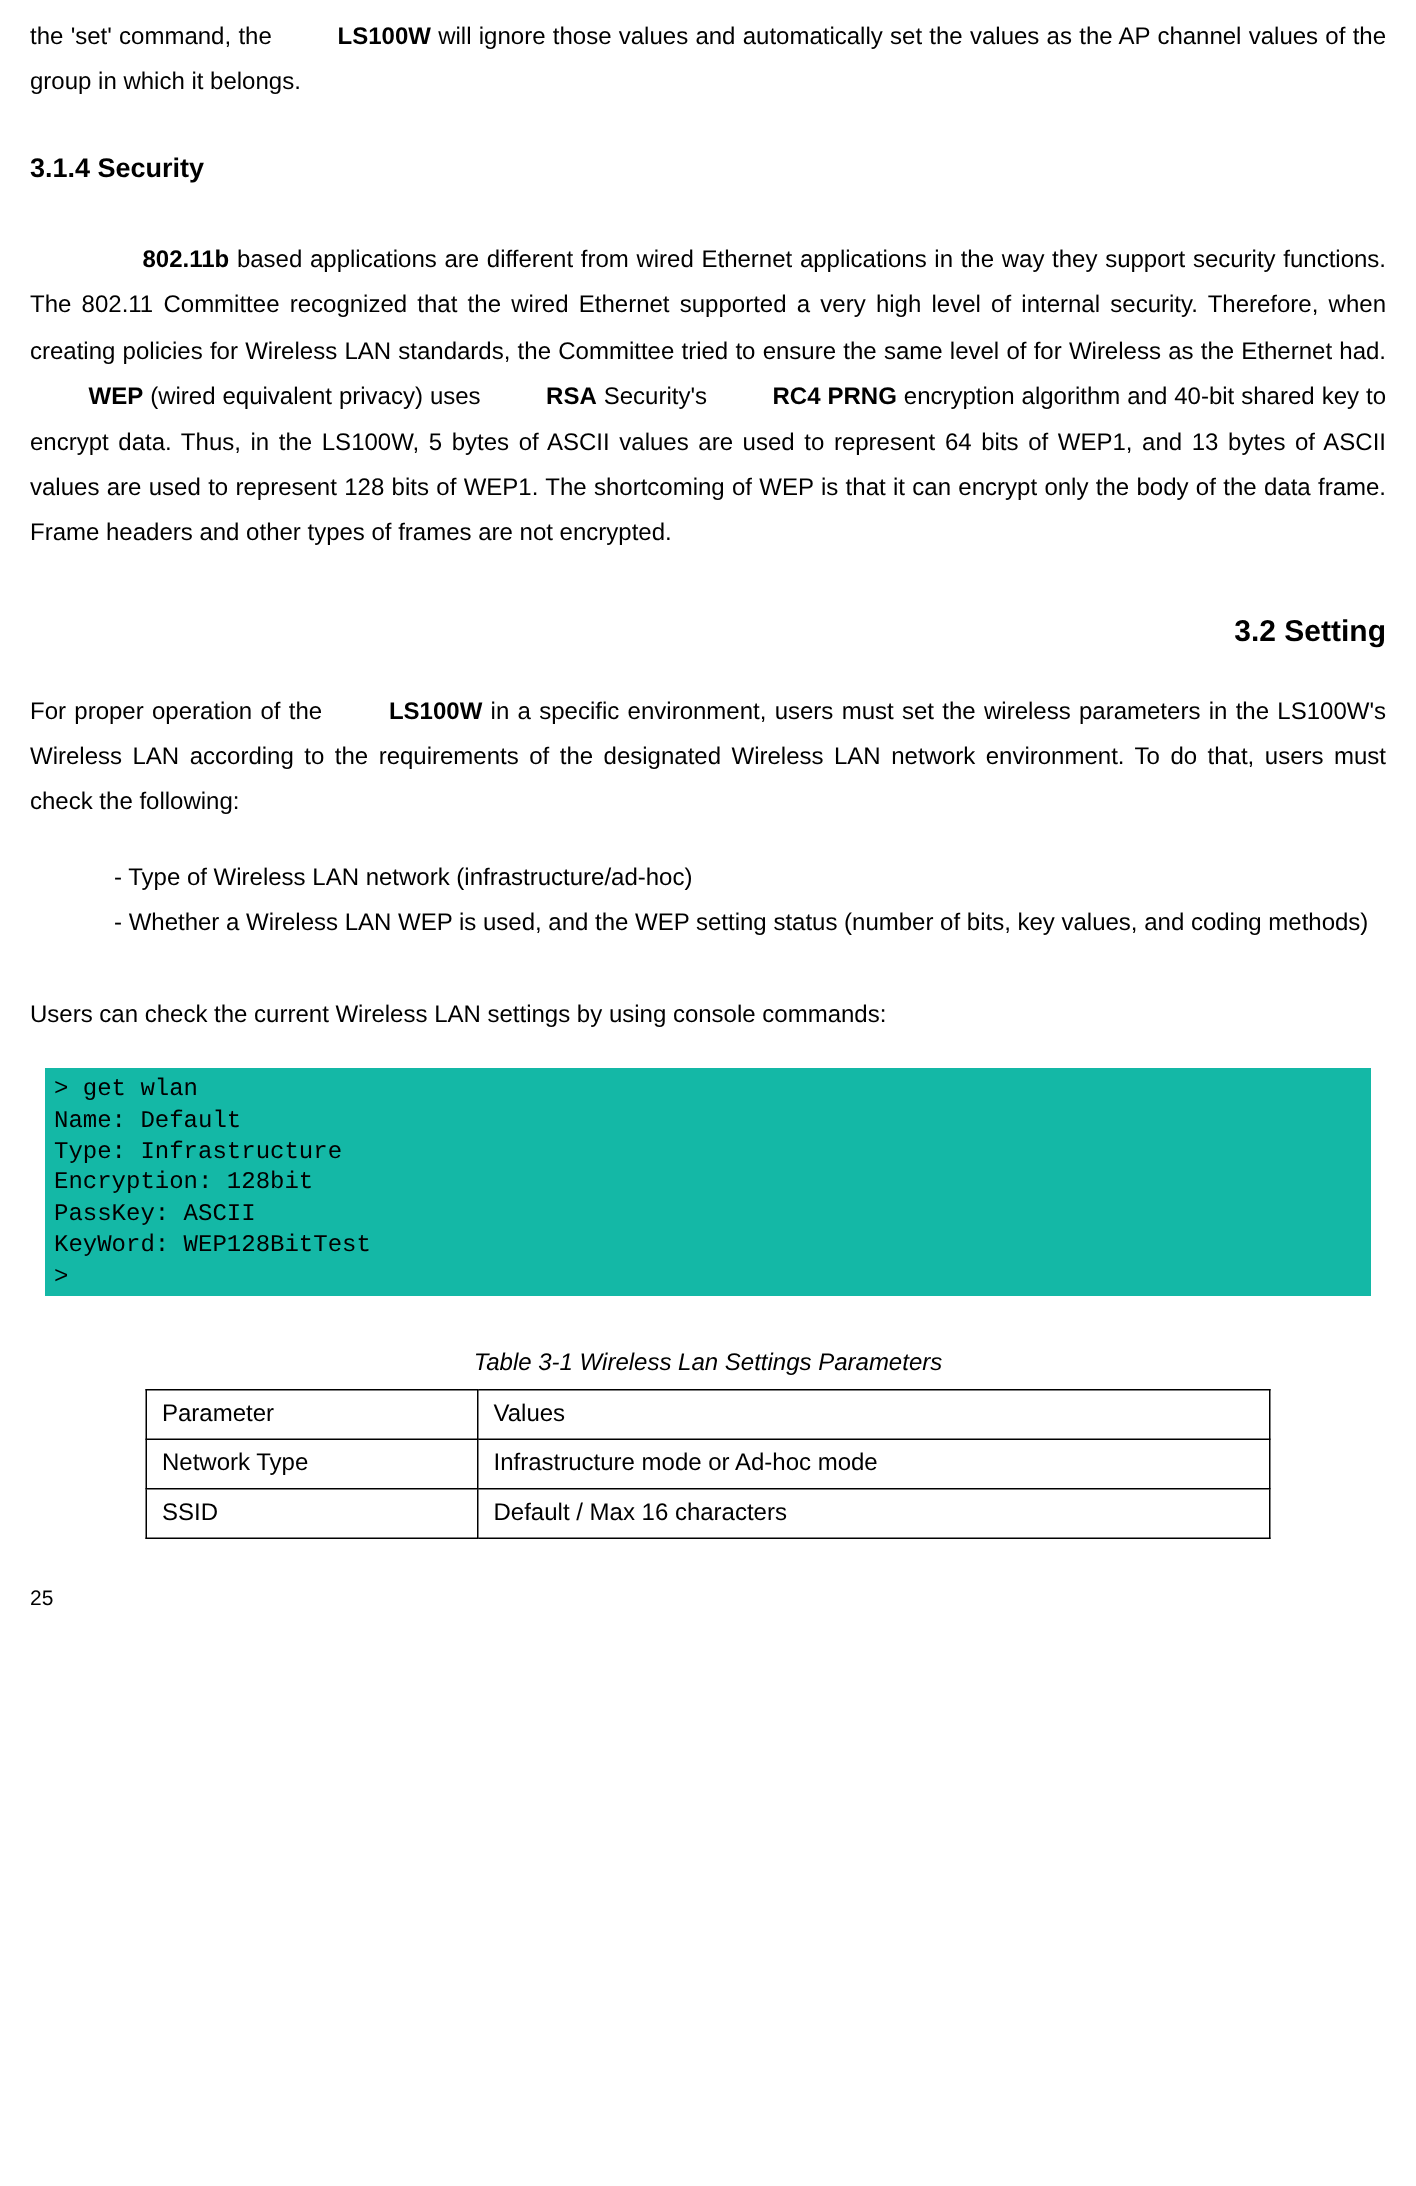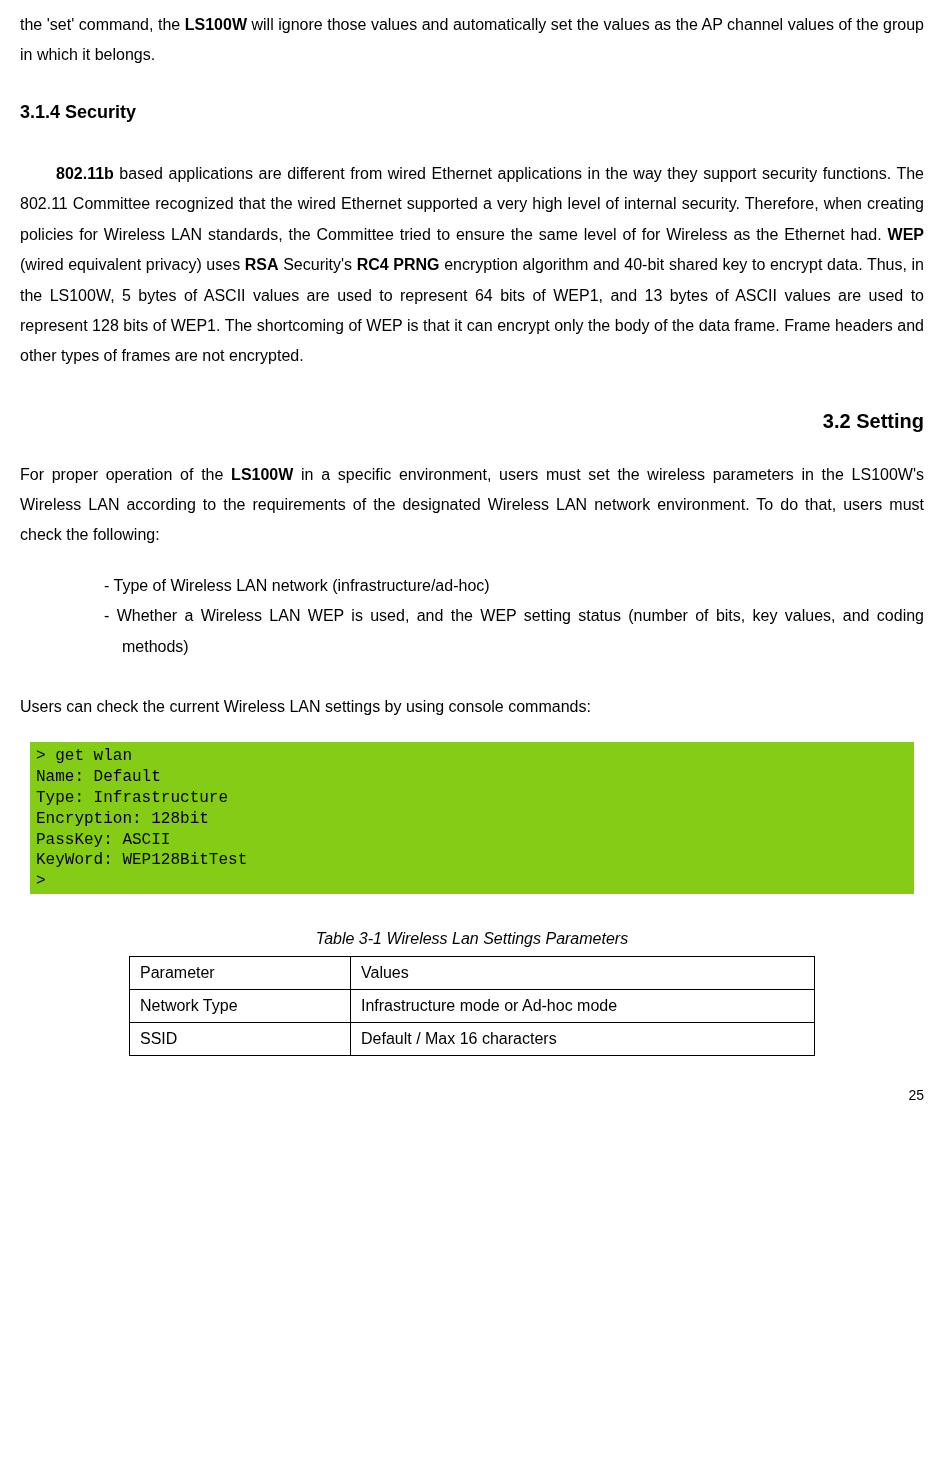--- a/index.html
+++ b/index.html
@@ -24,67 +24,67 @@
     h2.section-32 {
       font-size: 20px;
       margin: 30px 0 20px 0;
       text-align: right;
     }
     .body-text {
       text-align: justify;
       margin-bottom: 20px;
     }
     .bullet-list {
-      margin: 20px 0 30px 84px;
+      margin: 20px 0 30px 56px;
       line-height: 1.9;
     }
     .bullet-item {
       margin: 0;
       padding-left: 0;
       text-indent: -18px;
       margin-left: 18px;
     }
     .bullet-plain {
       margin-left: 16px;
       text-indent: 0;
     }
     .code-block {
-      background-color: #84cc16;
+      background-color: #14b8a6;
       font-family: "Courier New", monospace;
       font-size: 16px;
       padding: 4px 6px 2px 6px;
       line-height: 1.3;
       white-space: pre;
       margin: 10px 10px 30px 10px;
     }
     .table-caption {
       text-align: center;
       font-style: italic;
       margin-bottom: 2px;
     }
     table {
       border-collapse: collapse;
       margin: 0 auto 10px auto;
-      width: 686px;
+      width: 750px;
     }
     td {
       border: 1.5px solid #000;
       padding: 4px 10px;
       font-size: 16px;
       line-height: 1.5;
     }
     td.col1 {
       width: 200px;
     }
     .page-num {
-      text-align: right;
+      text-align: left;
       font-size: 14px;
       margin-top: 26px;
     }
-    b { font-weight: bold; }
+    b { font-weight: bold; margin-left: 39px; }
   </style>
 </head>
 <body>
 
 <div class="para-intro">
   <span>the 'set' command, the </span><b>LS100W</b><span> will ignore those values and automatically set the values as the AP channel values of the group in which it belongs.</span>
 </div>
 
 <h2>3.1.4 Security</h2>
 

